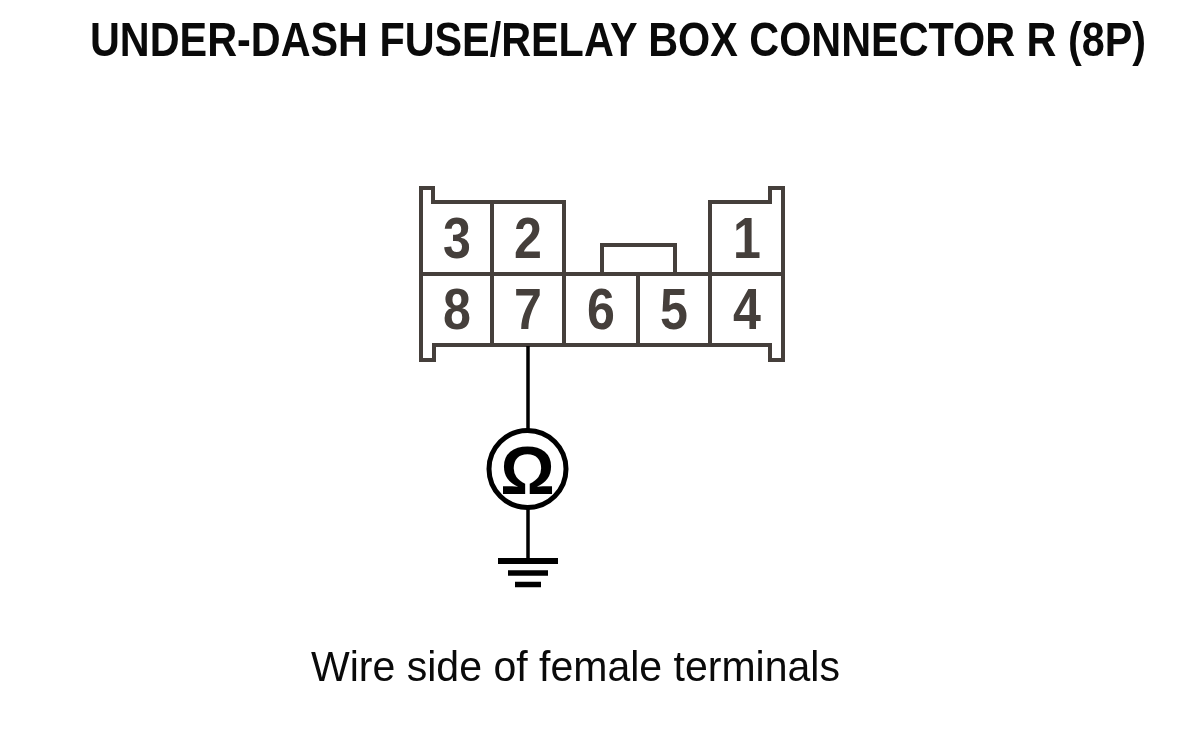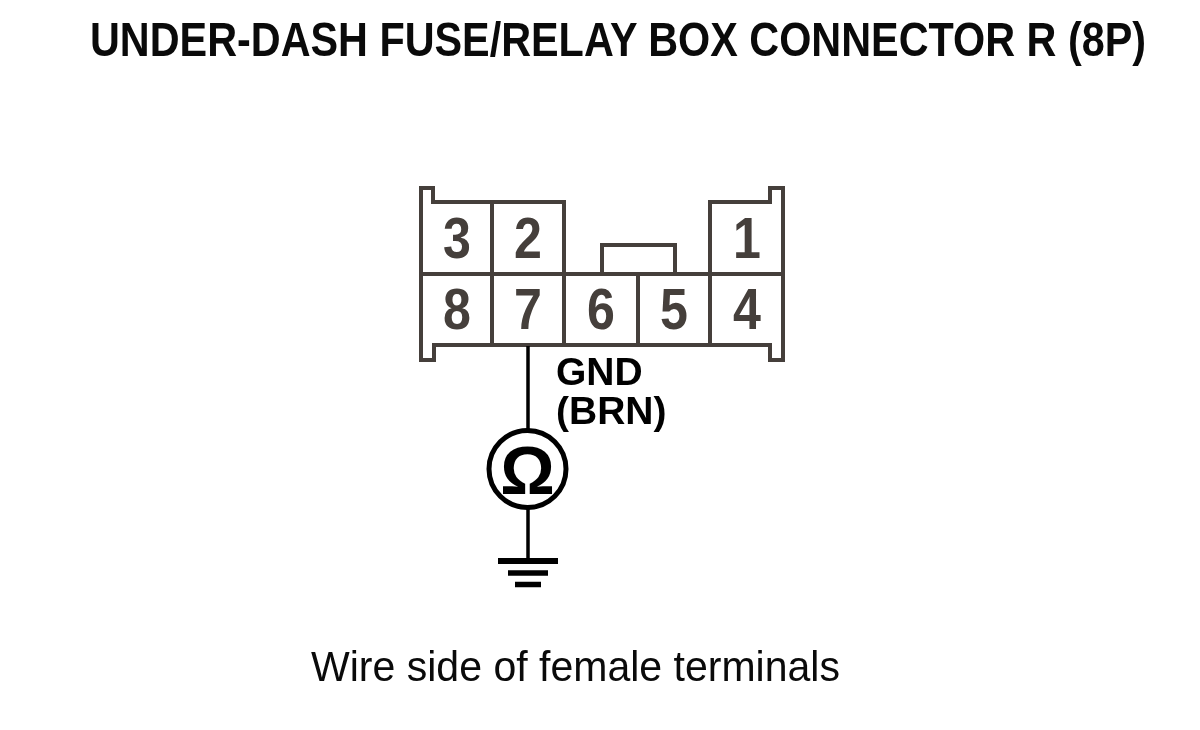--- a/index.html
+++ b/index.html
@@ -7,20 +7,21 @@
     padding: 0;
     background: #ffffff;
   }
   #stage {
     position: relative;
     width: 1200px;
     height: 730px;
     background: #ffffff;
     overflow: hidden;
     font-family: "Liberation Sans", sans-serif;
+    text-align: right;
   }
   .abs { position: absolute; }
   .fit { white-space: nowrap; transform-origin: left top; }
 
   #title {
     left: 90px;
     top: 16px;
     font-size: 48px;
     font-weight: bold;
     color: #0a0a0a;
@@ -131,24 +132,20 @@
   <div class="abs pin-cell" style="left:564px; top:274px; width:74px; height:71px;">
     <span>6</span>
   </div>
   <div class="abs pin-cell" style="left:638px; top:274px; width:72px; height:71px;">
     <span>5</span>
   </div>
   <div class="abs pin-cell" style="left:710px; top:274px; width:73px; height:71px;">
     <span>4</span>
   </div>
 
-  <div id="wire-label" class="abs">
-    <div>GND</div>
-    <div>(BRN)</div>
-  </div>
 
   <div id="meter-symbol" class="abs">
     <span>Ω</span>
   </div>
 
   <div id="caption" class="abs fit" style="transform: scaleX(0.976888);">Wire side of female terminals</div>
 
 </div>
 
 </body></html>

